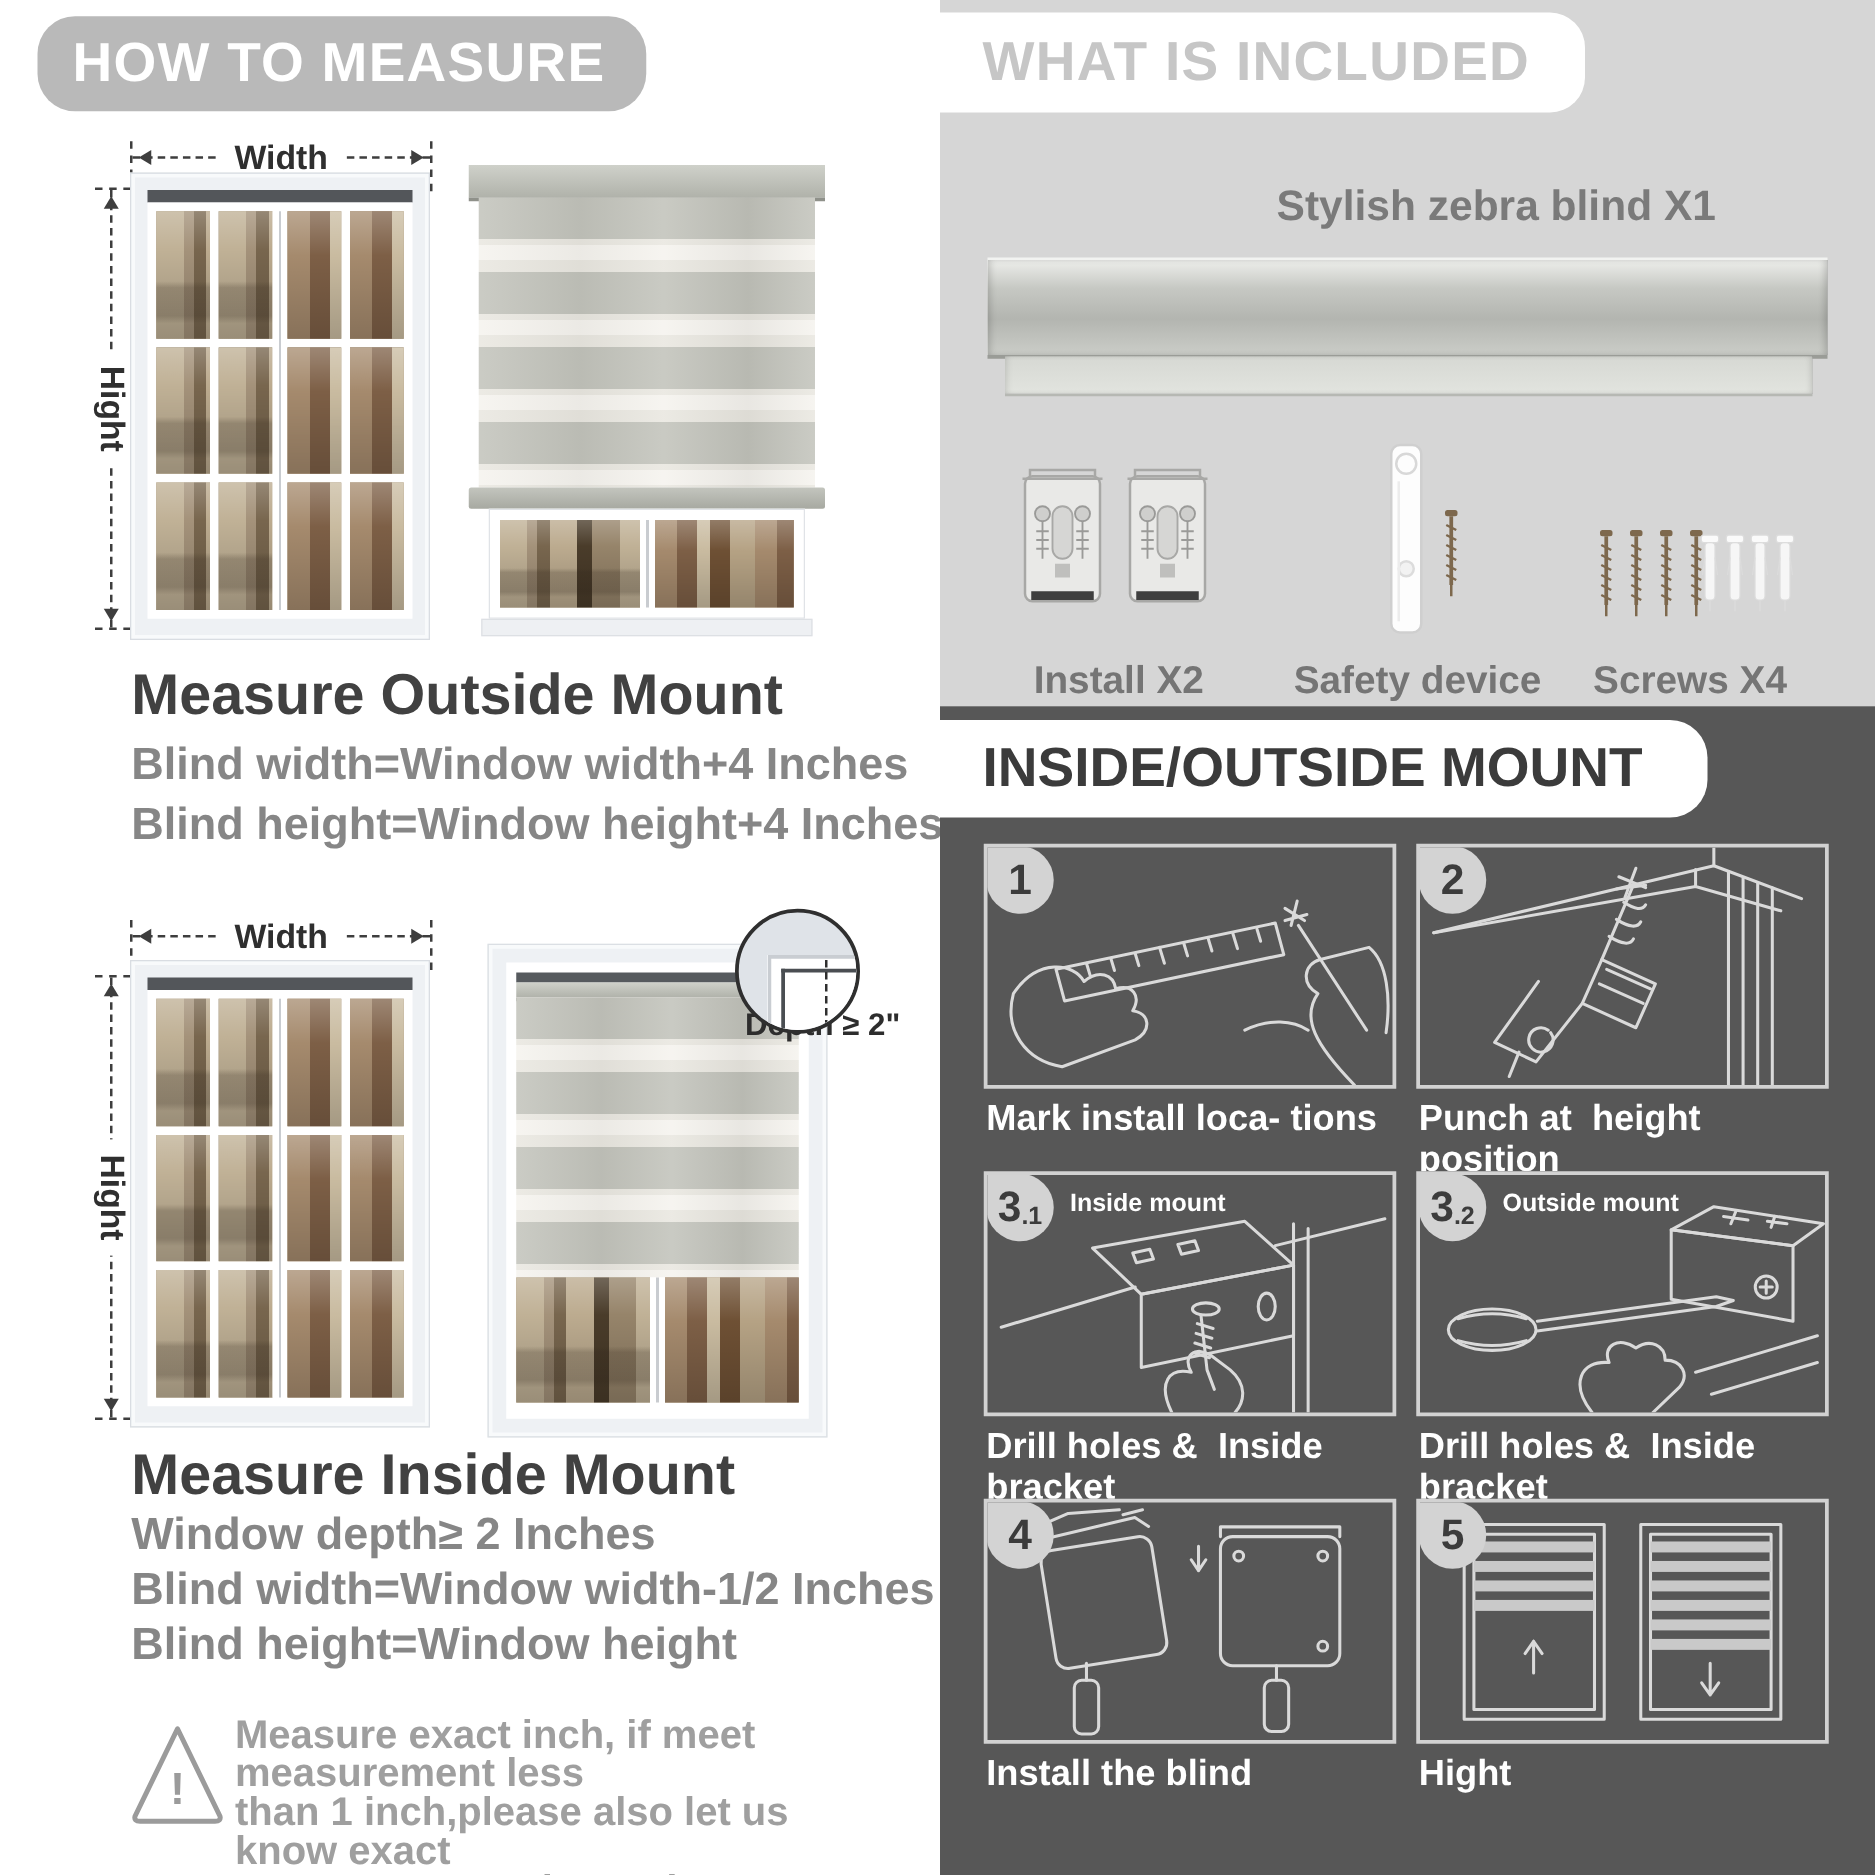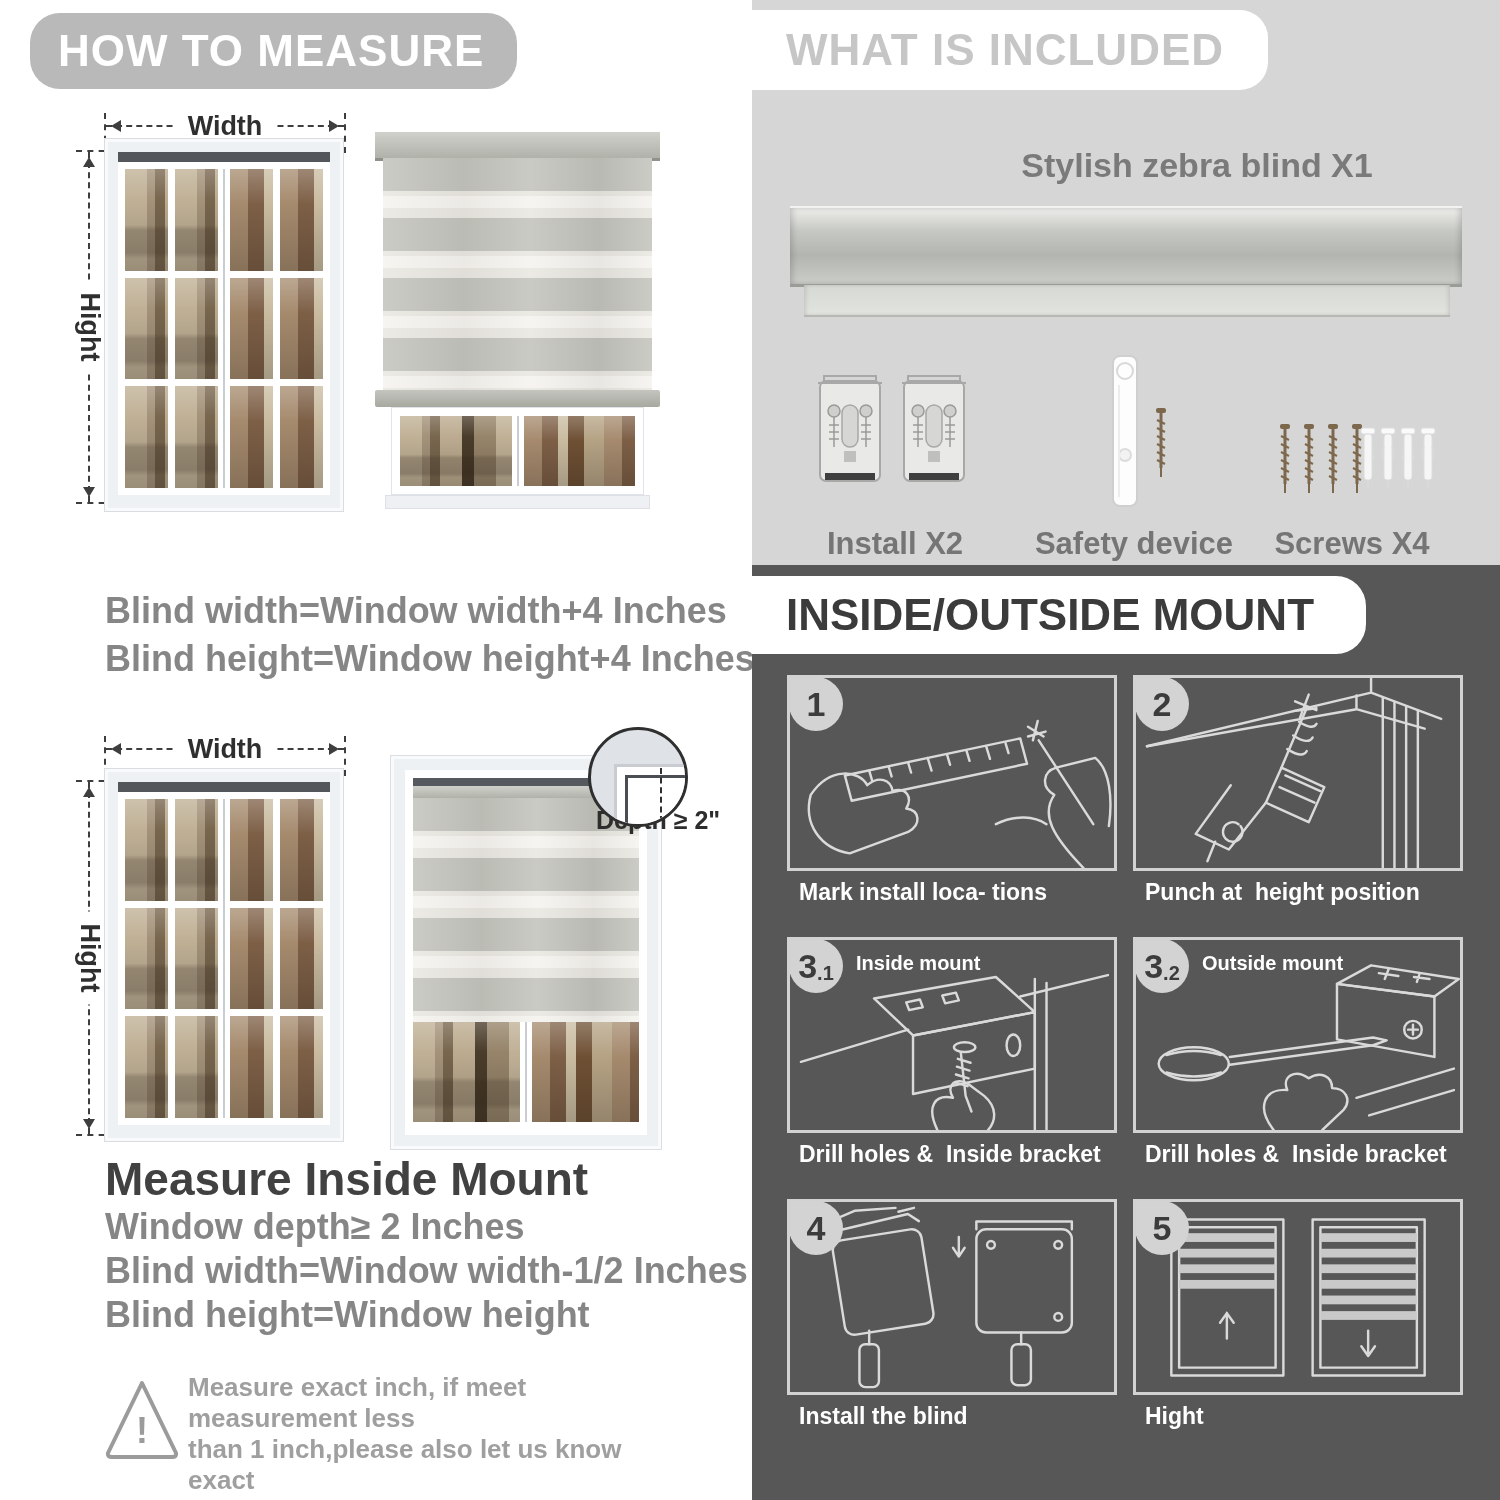--- a/index.html
+++ b/index.html
@@ -16,21 +16,21 @@
              border-radius:0 28px 28px 0;color:#c6c6c6;font-weight:bold;font-size:44px;line-height:80px;
              padding-left:34px;letter-spacing:1px;box-sizing:border-box;}
   .dark-section{position:absolute;left:752px;top:565px;width:748px;height:935px;background:#575757;}
   .hdr-dark{position:absolute;left:752px;top:576px;width:614px;height:78px;background:#ffffff;
             border-radius:0 30px 30px 0;color:#3b3b3b;font-weight:bold;font-size:44px;line-height:78px;
             padding-left:34px;box-sizing:border-box;}
 
   
   .h-measure{position:absolute;left:105px;color:#414141;font-weight:bold;font-size:46px;}
   .t-measure{position:absolute;left:105px;color:#868686;font-weight:bold;font-size:36px;}
-  .warn-line{color:#9f9f9f;font-weight:bold;font-size:26px;line-height:31px;}
+  .warn-line{color:#9f9f9f;font-weight:bold;font-size:32px;line-height:31px;}
 
   
   .harrow{position:absolute;height:0;border-top:2px dashed #3e3e3e;}
   .harrow::before{content:"";position:absolute;left:-1px;top:-7px;width:0;height:0;
     border:6px solid transparent;border-right:10px solid #3e3e3e;}
   .harrow::after{content:"";position:absolute;right:-1px;top:-7px;width:0;height:0;
     border:6px solid transparent;border-left:10px solid #3e3e3e;}
   .harrow .lbl{position:absolute;left:50%;top:-16px;transform:translateX(-50%);background:#ffffff;
     padding:0 12px;color:#2f2f2f;font-weight:bold;font-size:27px;white-space:nowrap;}
   .tickv{position:absolute;width:0;height:40px;top:-14px;border-left:2px dashed #3e3e3e;}
@@ -87,22 +87,22 @@
 
   
   .step{position:absolute;width:330px;height:240px;}
   .step .frame{position:absolute;left:0;top:0;width:330px;height:196px;border:3px solid #d2d2d2;
                box-sizing:border-box;background:#575757;overflow:hidden;}
   .badge{position:absolute;left:-1px;top:-1px;width:54px;height:54px;border-radius:0 50% 50% 50%;
          background:#d3d3d3;color:#3c3c3c;display:flex;align-items:center;justify-content:center;
          font-weight:bold;font-size:34px;z-index:3;}
   .badge small{font-size:20px;font-weight:bold;align-self:flex-end;margin-bottom:8px;}
   .step .ptitle{position:absolute;left:66px;top:12px;color:#ffffff;font-weight:bold;font-size:20px;z-index:3;}
-  .step .caption{position:absolute;left:12px;top:204px;width:346px;color:#ffffff;font-weight:bold;
-                 font-size:23px;white-space:pre-wrap;}
+  .step .caption{position:absolute;left:2px;top:204px;width:346px;color:#ffffff;font-weight:bold;
+                 font-size:29px;white-space:pre-wrap;}
   .lineart{position:absolute;left:0;top:0;width:100%;height:100%;}
   .lineart path,.lineart circle,.lineart ellipse,.lineart rect,.lineart line
     {fill:none;stroke:#dadada;stroke-width:2.5;stroke-linecap:round;stroke-linejoin:round;}
   .lineart .fillband{fill:#c9c9c9;stroke:none;}
 
   
   .warn-icon{position:absolute;left:104px;top:1377px;}
 </style>
 </head>
 <body>
@@ -153,20 +153,21 @@
     <div class="abs zebra" style="left:8px;top:26px;width:269px;height:232px;"></div>
     <div class="abs rail-sm" style="left:0;top:258px;width:285px;height:17px;"></div>
     <div class="abs" style="left:16px;top:275px;width:253px;height:88px;background:#fff;border:1px solid #e0e3e7;display:flex;padding:8px;box-sizing:border-box;">
       <div class="photo" style="flex:1;"></div>
       <div class="mullion"></div>
       <div class="photo2" style="flex:1;"></div>
     </div>
     <div class="abs" style="left:10px;top:363px;width:265px;height:14px;background:#eef0f3;border:1px solid #dde0e4;box-sizing:border-box;"></div>
   </div>
 
+  <div class="h-measure" style="top:528px;">Measure Outside Mount</div>
   <div class="t-measure" style="top:590px;">Blind width=Window width+4 Inches</div>
   <div class="t-measure" style="top:638px;">Blind height=Window height+4 Inches</div>
 
   <div class="harrow" style="left:106px;top:748px;width:238px;">
     <i class="tickv" style="left:-2px;"></i>
     <i class="tickv" style="right:-2px;"></i>
     <span class="lbl">Width</span>
   </div>
 
   <div class="varrow" style="left:88px;top:782px;height:352px;">

